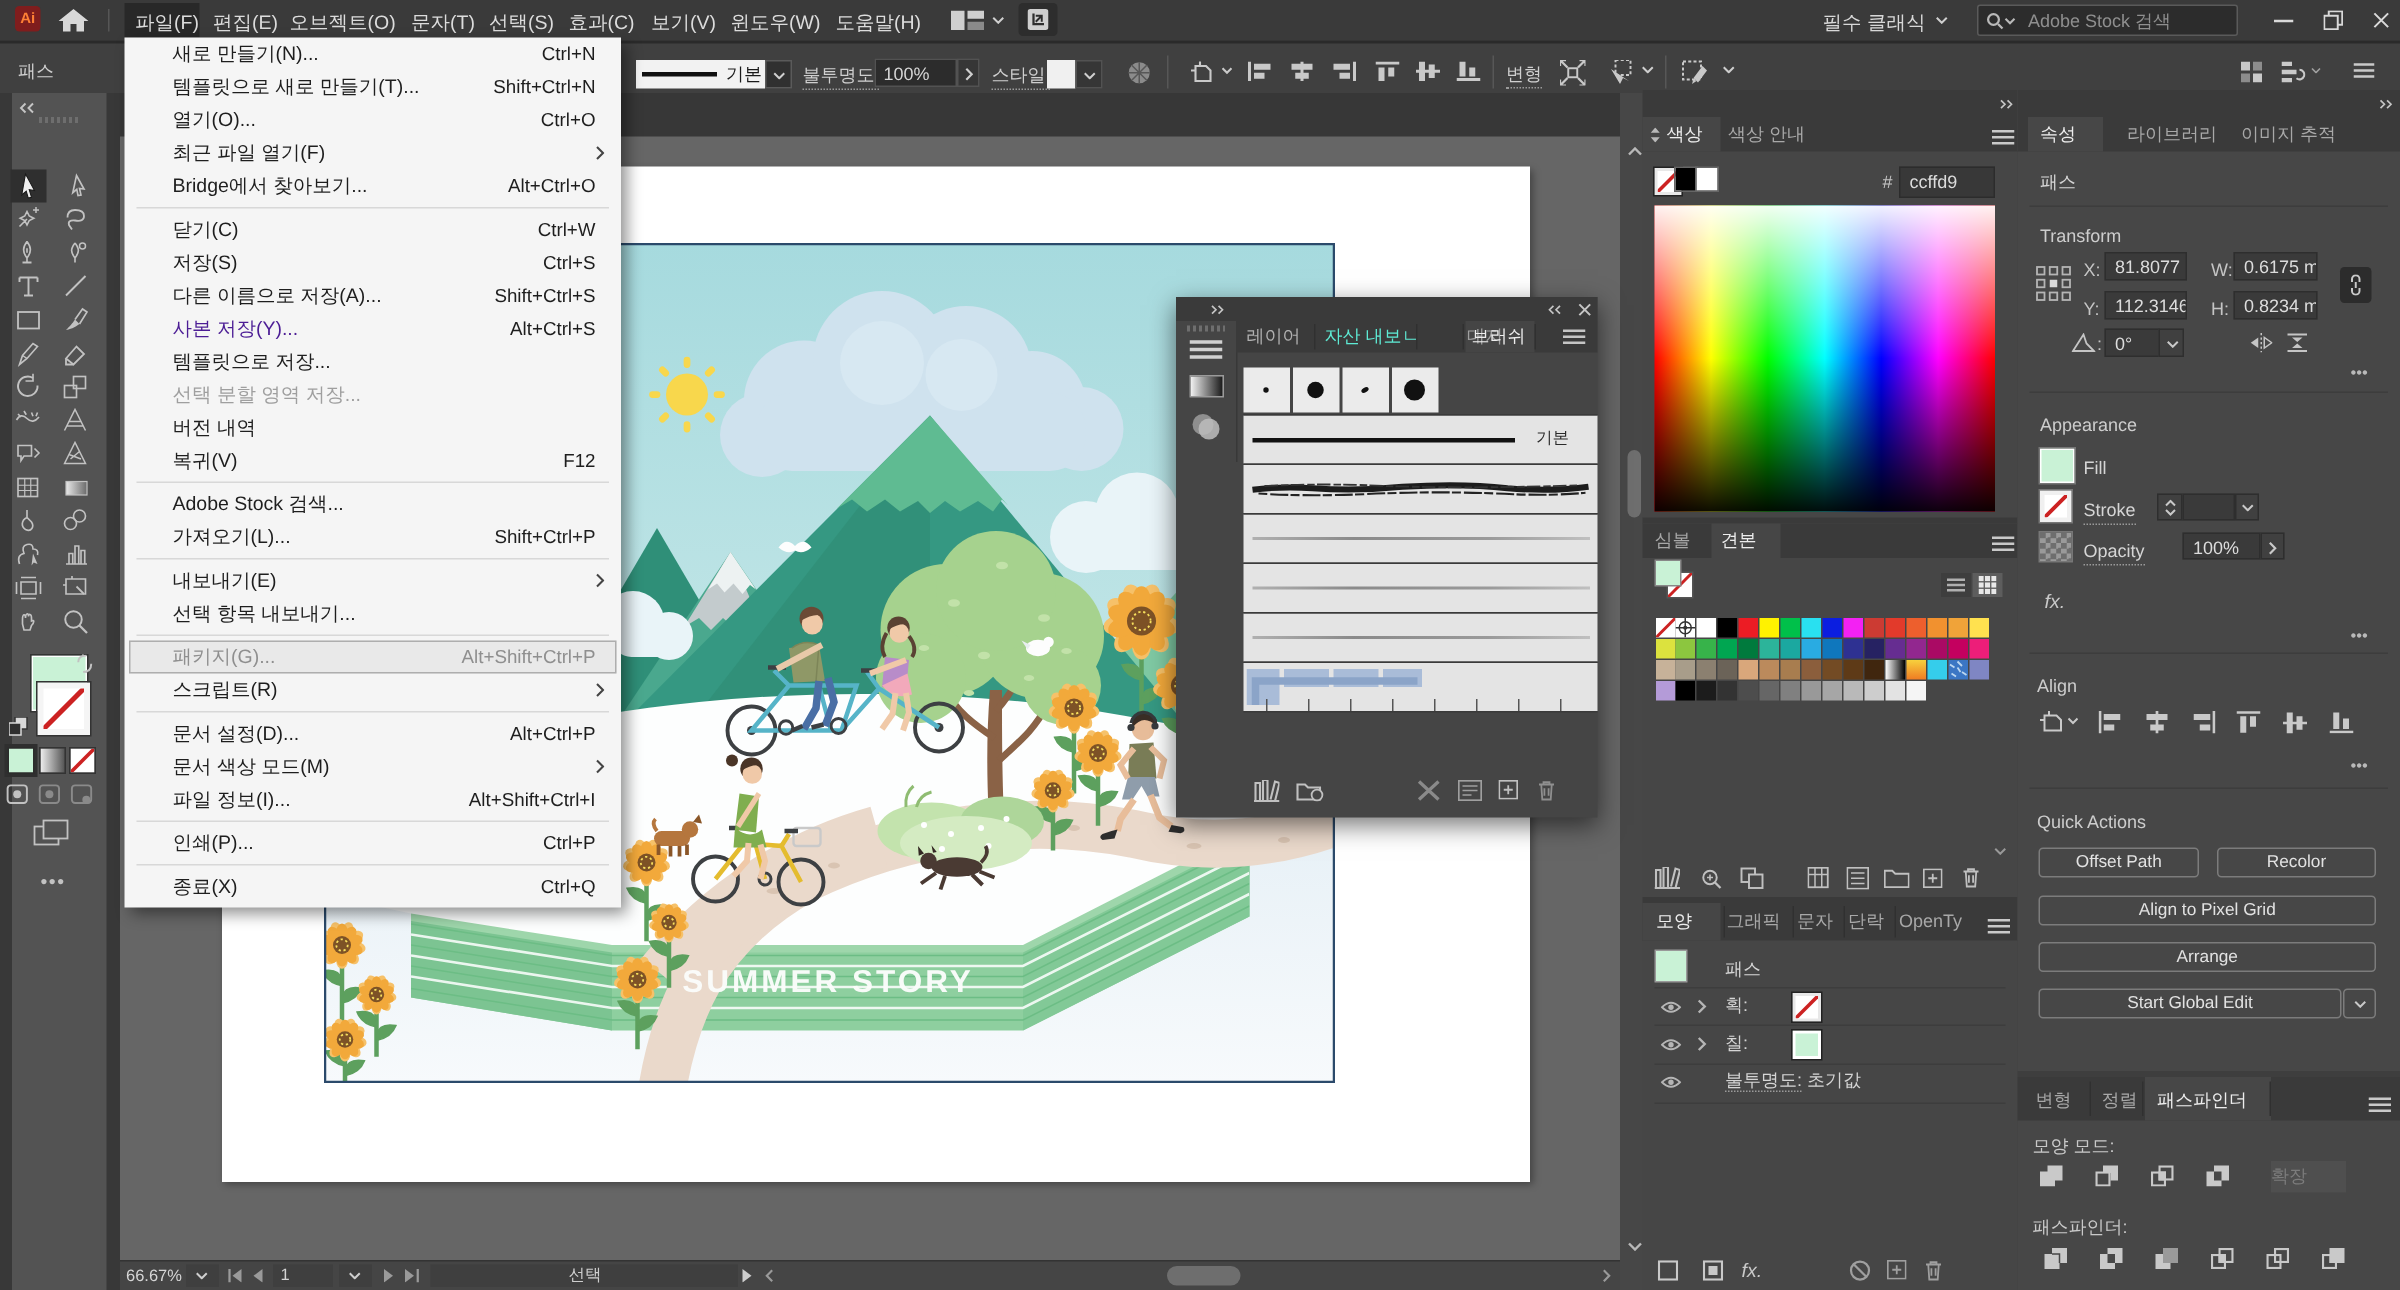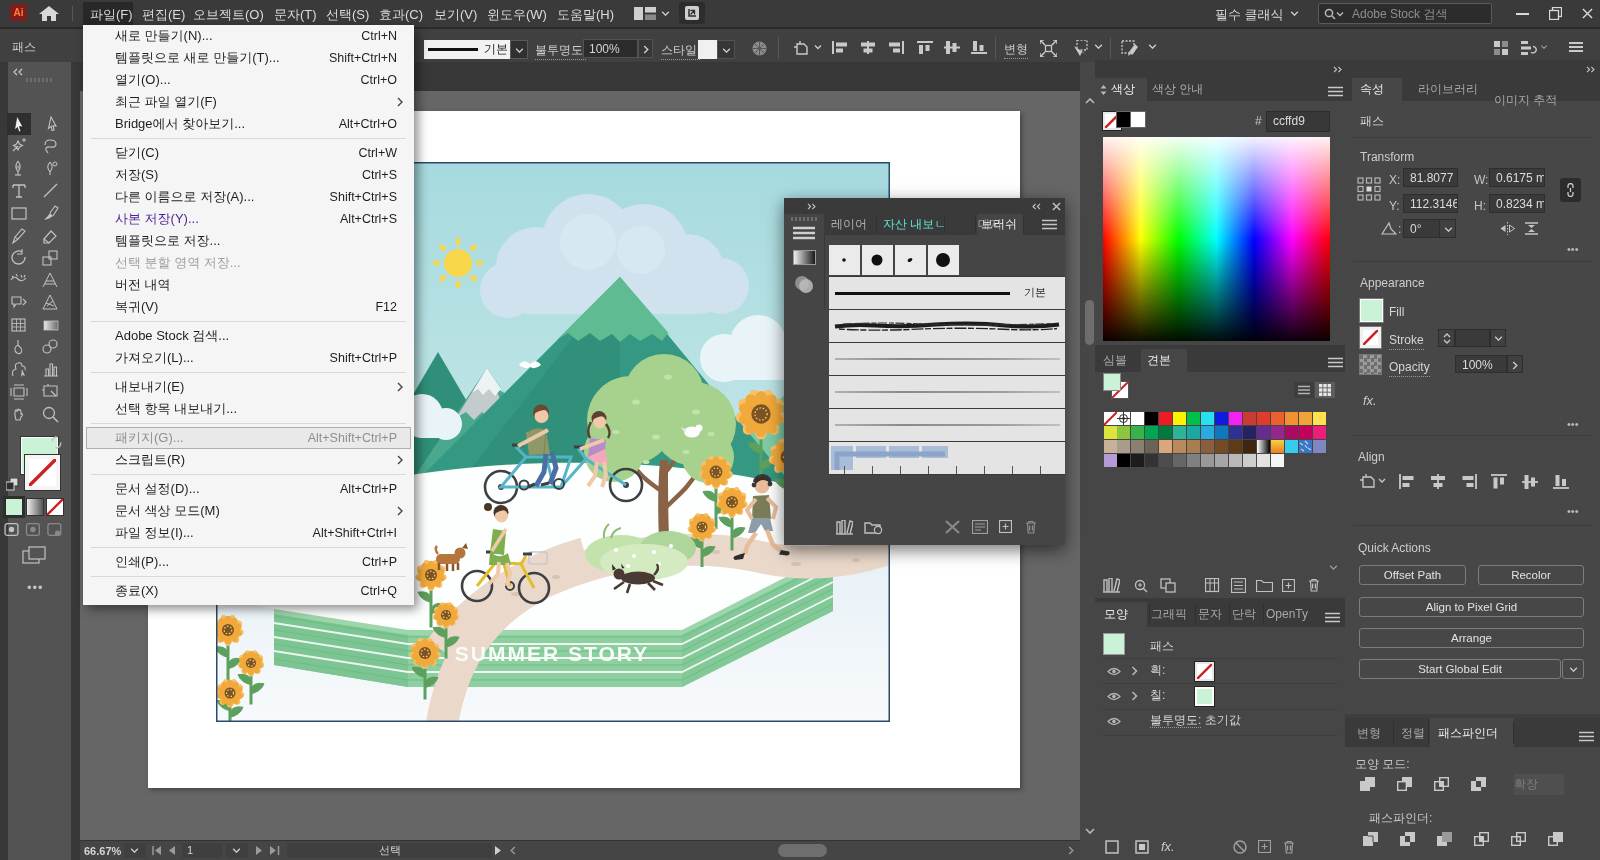--- a/index.html
+++ b/index.html
@@ -822,21 +822,21 @@
 </g>
 
  <path d="M388 376 q-1 -9 5 -14 M395 376 q2 -8 10 -10" stroke="#8fbc72" stroke-width="2" fill="none"></path>
 </g>
 <rect x="0.75" y="0.75" width="672.5" height="558.5" fill="none" stroke="#2b4a6b" stroke-width="1.5"></rect>
 </g>
 <text x="336" y="499" text-anchor="middle" font-family="Liberation Sans,sans-serif" font-size="21" font-weight="bold" letter-spacing="2" fill="#fbfdfb" opacity=".97">SUMMER STORY</text>
 </svg>
     </div>
 <div class="ab" style="left:0;top:778px;width:1000px;height:20px;background:#454545;border-top:1px solid #333;box-sizing:border-box">
-<div class="tx" style="left:4px;top:4px;font-size:11px;color:#d5d5d5;font-weight:bold;">66.67%</div>
+<div class="tx" style="left:4px;top:4px;font-size:11px;color:#d5d5d5;">66.67%</div>
 <div class="ab" style="left:44px;top:2px;width:22px;height:15px;background:#3f3f3f">
         <svg class="ab" style="left:6px;top:5px" width="9" height="5" viewBox="0 0 10 6">
           <path d="M1 1 L5 5 L9 1" stroke="#cfcfcf" stroke-width="1.6" fill="none"></path>
         </svg>
       </div>
 <svg class="ab" style="left:72px;top:5px" width="11" height="9" viewBox="0 0 11 9">
         <path d="M1 0 v9" stroke="#9a9a9a" stroke-width="1.5"></path>
         <path d="M9 0 L3 4.5 L9 9 Z" fill="#9a9a9a"></path>
       </svg>
 <svg class="ab" style="left:88px;top:5px" width="8" height="9" viewBox="0 0 8 9">
@@ -1237,21 +1237,21 @@
 </div>
 <div class="ab" style="left:1345px;top:60px;width:255px;height:800px;background:#474747">
 <div class="ab" style="left:0px;top:0px;width:255px;height:18px;background:#3a3a3a;"></div>
 <svg class="ab" style="left:240px;top:6px" width="11" height="7" viewBox="0 0 12 8">
       <path d="M2 1 L5 4 L2 7 M7 1 L10 4 L7 7" stroke="#c5c5c5" stroke-width="1.3" fill="none"></path>
     </svg>
 <div class="ab" style="left:0px;top:18px;width:255px;height:23px;background:#3a3a3a;"></div>
 <div class="ab" style="left:7px;top:18px;width:50px;height:23px;background:#474747;"></div>
 <div class="tx" style="left:15px;top:22px;font-size:12px;color:#ededed;">속성</div>
 <div class="tx" style="left:73px;top:22px;font-size:12px;color:#a8a8a8;">라이브러리</div>
-<div class="tx" style="left:149px;top:22px;font-size:12px;color:#a8a8a8;margin-top:11px;">이미지 추적</div>
+<div class="tx" style="left:149px;top:22px;font-size:12px;color:#a8a8a8;">이미지 추적</div>
 <div class="tx" style="left:15px;top:54px;font-size:12px;color:#d5d5d5;">패스</div>
 <div class="ab" style="left:8px;top:77px;width:239px;height:1px;background:#3d3d3d;"></div>
 <div class="tx" style="left:15px;top:90px;font-size:12px;color:#cdcdcd;">Transform</div>
 <svg class="ab" style="left:12px;top:117px" width="24" height="24" viewBox="0 0 24 24">
       <g fill="none" stroke="#b5b5b5" stroke-width="1.2">
         <rect x="1" y="1" width="5" height="5"></rect>
         <rect x="9.5" y="1" width="5" height="5"></rect>
         <rect x="18" y="1" width="5" height="5"></rect>
         <rect x="1" y="9.5" width="5" height="5"></rect>
         <rect x="18" y="9.5" width="5" height="5"></rect>
@@ -1410,21 +1410,21 @@
     </svg>
 <svg class="ab" style="left:88px;top:716px" width="17" height="15" viewBox="0 0 17 15">
       <rect x="6.7" y="1.7" width="8.6" height="8.6" fill="none" stroke="#c9c9c9" stroke-width="1.4"></rect>
       <rect x="1.7" y="5.7" width="8.6" height="8.6" fill="none" stroke="#c9c9c9" stroke-width="1.4"></rect>
       <rect x="6" y="5" h="6" width="5" height="6" fill="#c9c9c9"></rect>
     </svg>
 <svg class="ab" style="left:125px;top:716px" width="17" height="15" viewBox="0 0 17 15">
       <path d="M6 1 h10 v10 h-5 v4 H1 V5 h5 Z M6 5 h5 v6 h-5 Z" fill="#c9c9c9" fill-rule="evenodd"></path>
     </svg>
 <div class="ab" style="left:169px;top:714px;width:50px;height:21px;background:#4f4f4f;text-align:left;font-size:12px;color:#7c7c7c;line-height:21px">확장</div>
-<div class="tx" style="left:24px;top:751px;font-size:12px;color:#c9c9c9;">패스파인더:</div>
+<div class="tx" style="left:10px;top:751px;font-size:12px;color:#c9c9c9;">패스파인더:</div>
 <svg class="ab" style="left:17px;top:771px" width="17" height="15" viewBox="0 0 17 15">
       <path d="M6 1 h10 v10 h-5 v4 H1 V5 h5 Z" fill="#c9c9c9"></path>
       <path d="M6 5 h5 v6" fill="none" stroke="#474747" stroke-width="1"></path>
     </svg>
 <svg class="ab" style="left:54px;top:771px" width="17" height="15" viewBox="0 0 17 15">
       <path d="M6 1 h10 v10 h-5 v4 H1 V5 h5 Z M6 5 h5 v6 h-5 Z" fill="#c9c9c9" fill-rule="evenodd"></path>
     </svg>
 <svg class="ab" style="left:91px;top:771px" width="17" height="15" viewBox="0 0 17 15">
       <rect x="1" y="5" width="10" height="10" fill="#c9c9c9"></rect>
       <rect x="6" y="1" width="10" height="10" fill="#9a9a9a"></rect>

